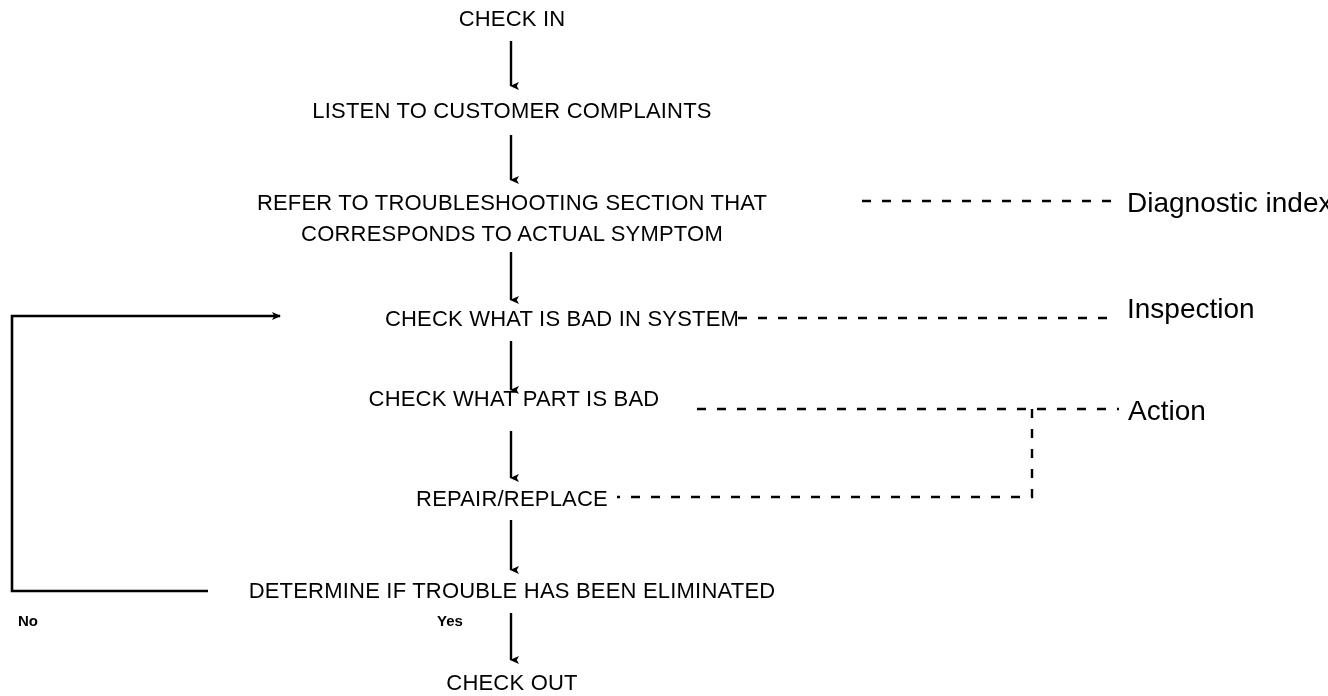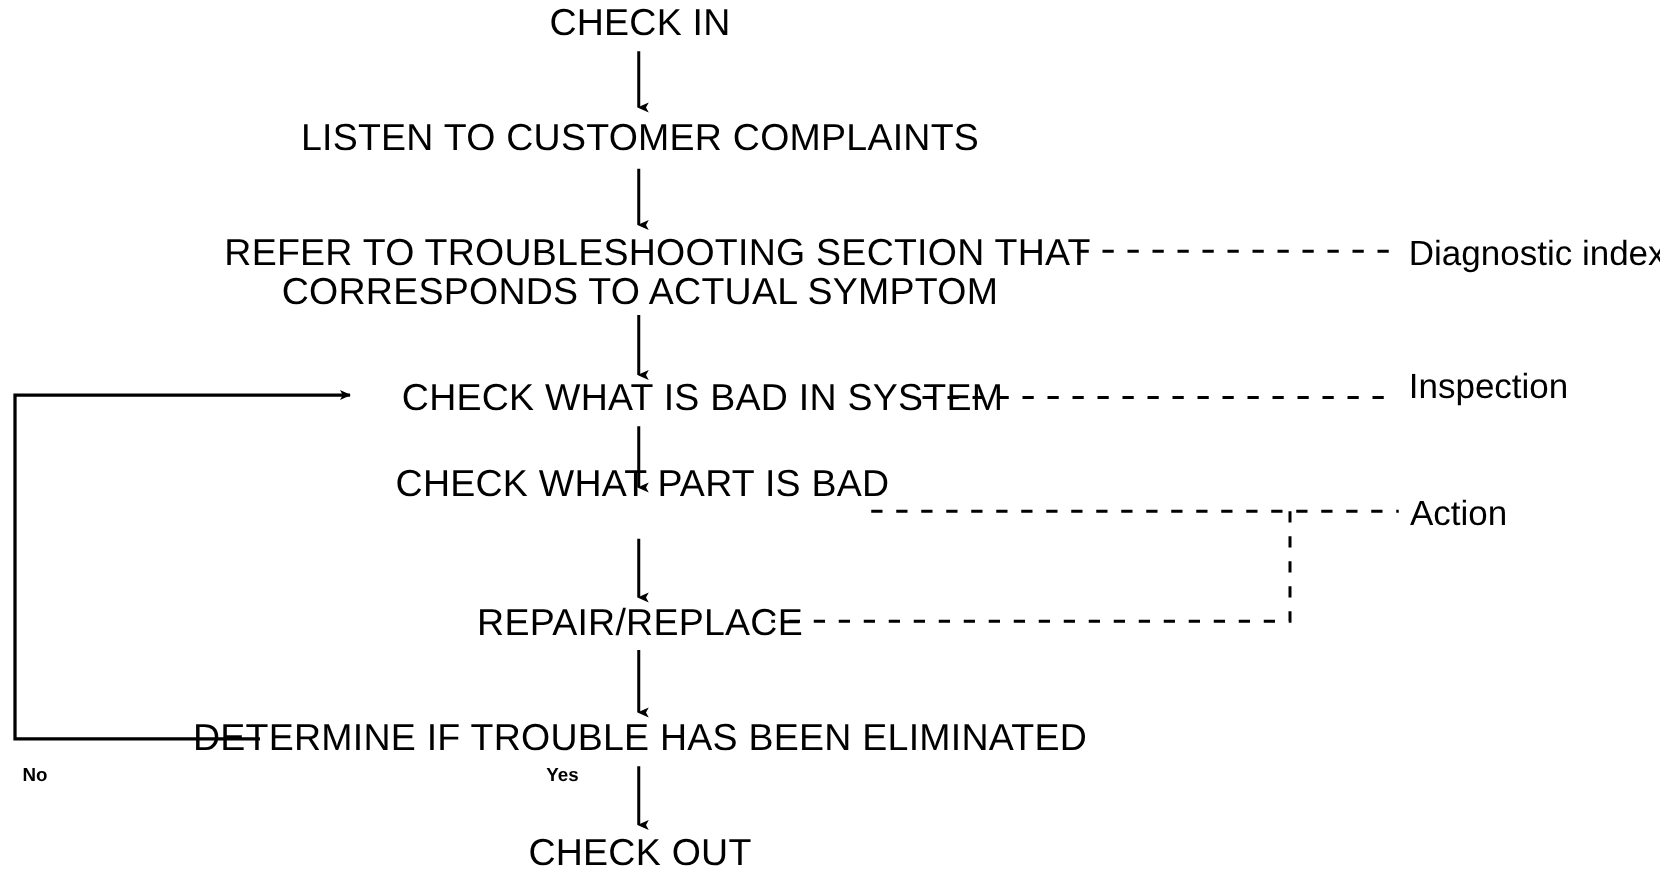--- a/index.html
+++ b/index.html
@@ -14,21 +14,21 @@
   }
   #canvas {
     position: relative;
     width: 1328px;
     height: 696px;
     background: #ffffff;
     overflow: hidden;
   }
   .node {
     position: absolute;
-    font-size: 30px;
+    font-size: 22px;
     letter-spacing: 0.2px;
     line-height: 30px;
     white-space: nowrap;
     color: #000;
     text-align: center;
     transform: translateX(-50%);
   }
   .side-label {
     position: absolute;
     font-size: 28px;
@@ -89,27 +89,27 @@
     <line x1="738" y1="318" x2="1118" y2="318" stroke="#000" stroke-width="2.4" stroke-dasharray="9 11"></line>
 
     <line x1="697" y1="409" x2="1119" y2="409" stroke="#000" stroke-width="2.4" stroke-dasharray="9 11"></line>
     <path d="M 1032,409 L 1032,497 L 617,497" fill="none" stroke="#000" stroke-width="2.4" stroke-dasharray="9 11"></path>
   </svg>
 
   <div class="node" style="left:512px; top:4px;">CHECK IN</div>
 
   <div class="node" style="left:512px; top:96px;">LISTEN TO CUSTOMER COMPLAINTS</div>
 
-  <div class="node" style="left:512px; top:188px;margin-left:14px;">REFER TO TROUBLESHOOTING SECTION THAT</div>
+  <div class="node" style="left:512px; top:188px;">REFER TO TROUBLESHOOTING SECTION THAT</div>
 
   <div class="node" style="left:512px; top:219px;">CORRESPONDS TO ACTUAL SYMPTOM</div>
 
   <div class="node" style="left:514px; top:304px;margin-left:48px;">CHECK WHAT IS BAD IN SYSTEM</div>
 
-  <div class="node" style="left:514px; top:373px;text-align:right;">CHECK WHAT PART IS BAD</div>
+  <div class="node" style="left:514px; top:384px;text-align:right;">CHECK WHAT PART IS BAD</div>
 
   <div class="node" style="left:512px; top:576px;">DETERMINE IF TROUBLE HAS BEEN ELIMINATED</div>
 
   <div class="node" style="left:512px; top:484px;">REPAIR/REPLACE</div>
 
   <div class="node" style="left:512px; top:668px;">CHECK OUT</div>
 
   <div class="side-label" style="left:1127px; top:190px;">Diagnostic index</div>
 
   <div class="side-label" style="left:1127px; top:296px;">Inspection</div>

